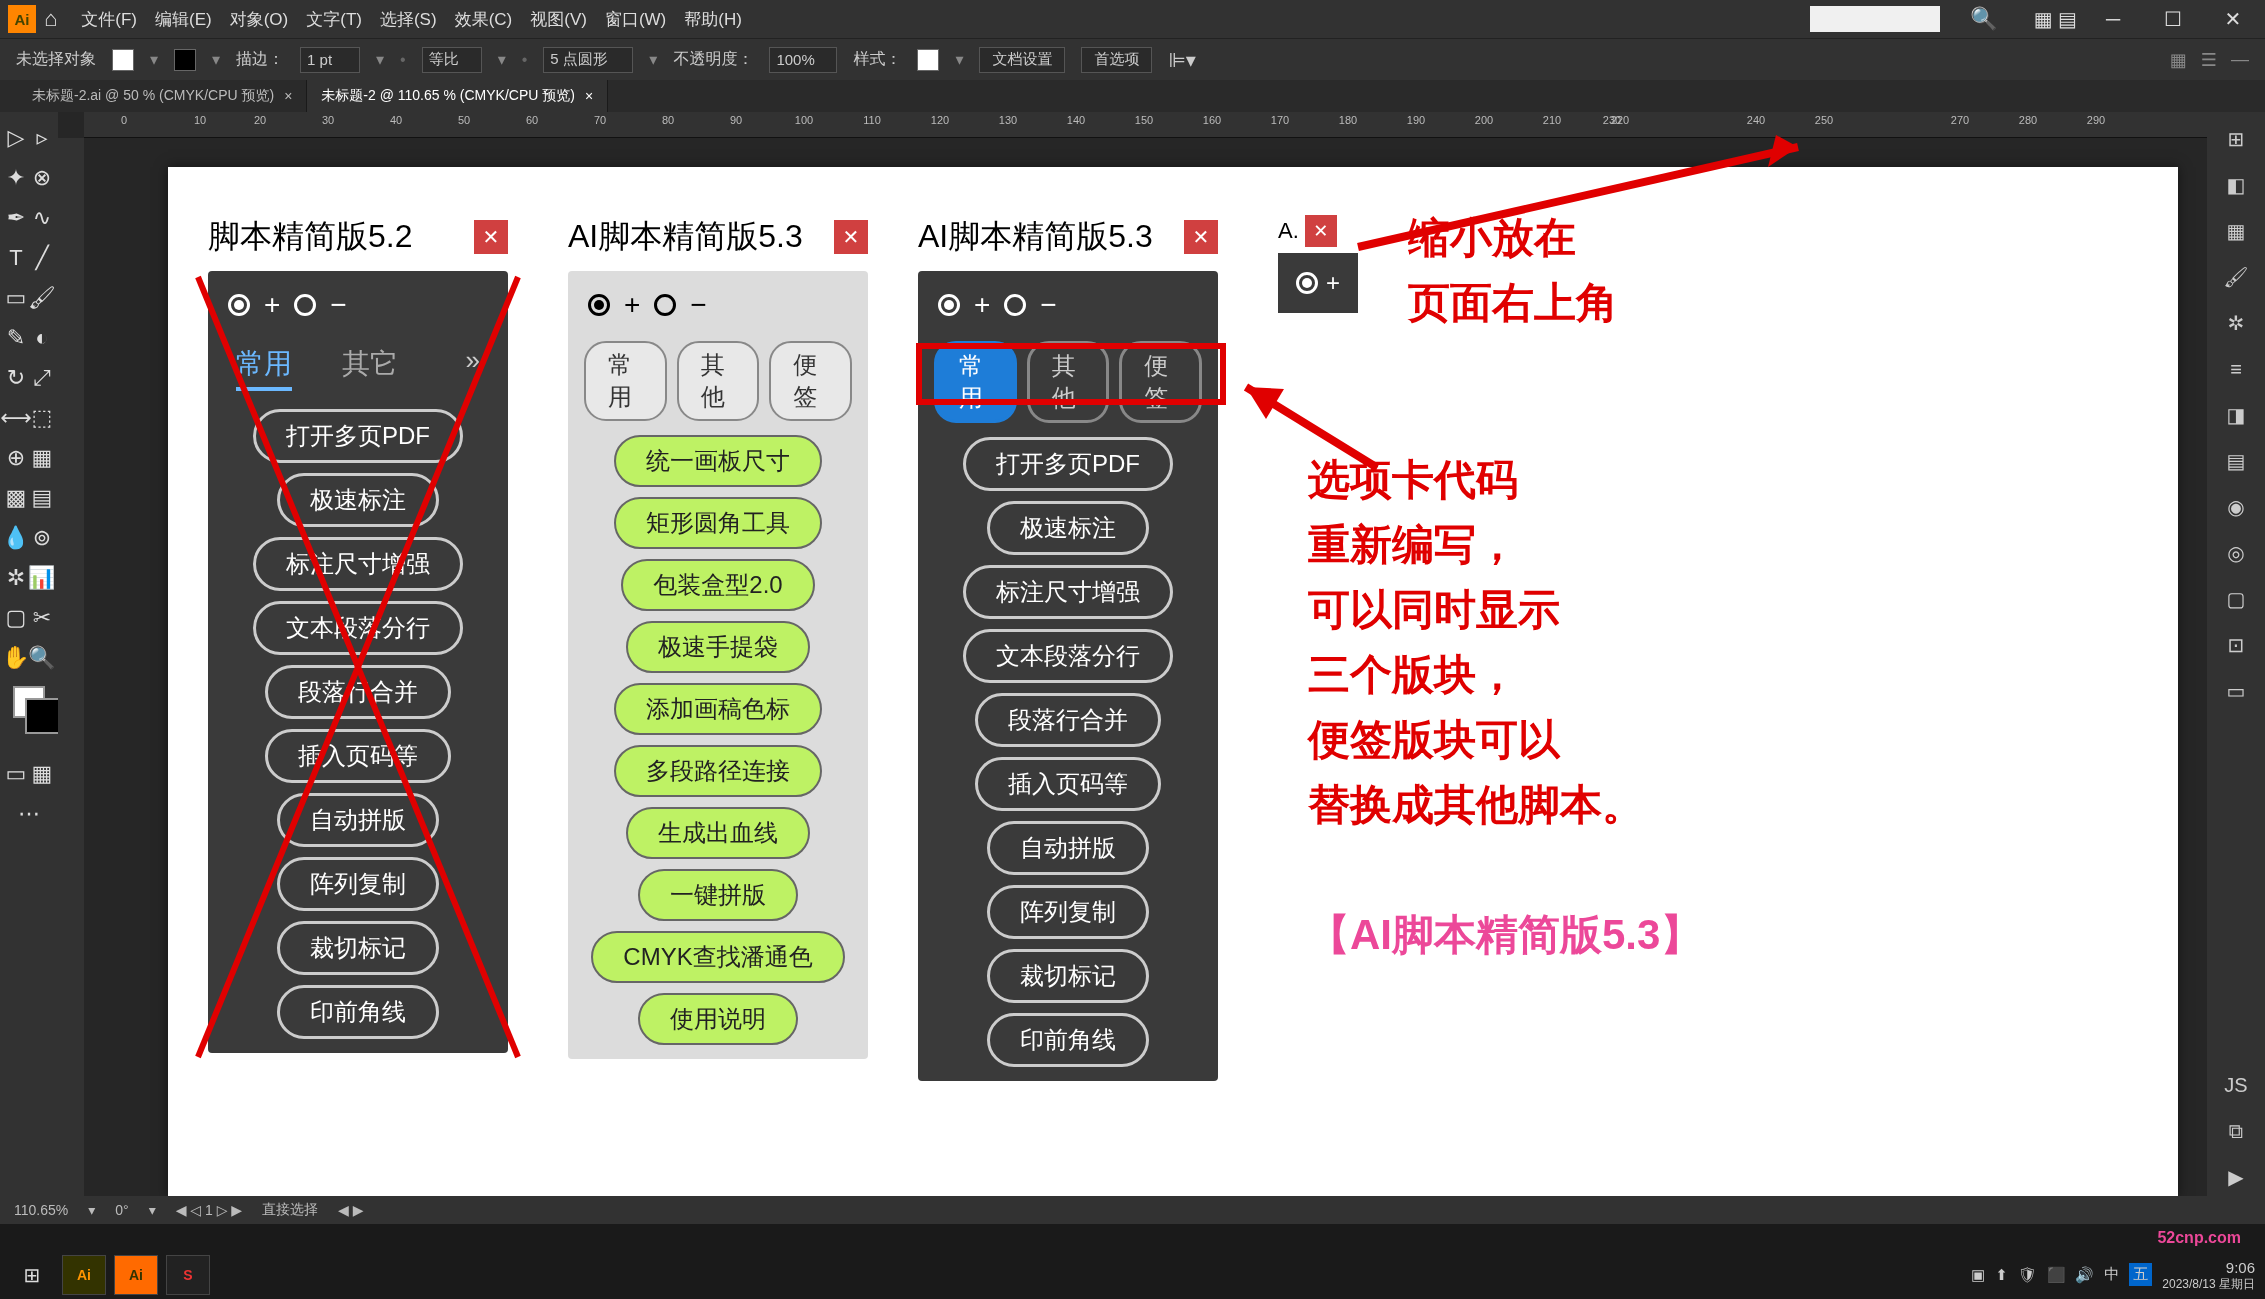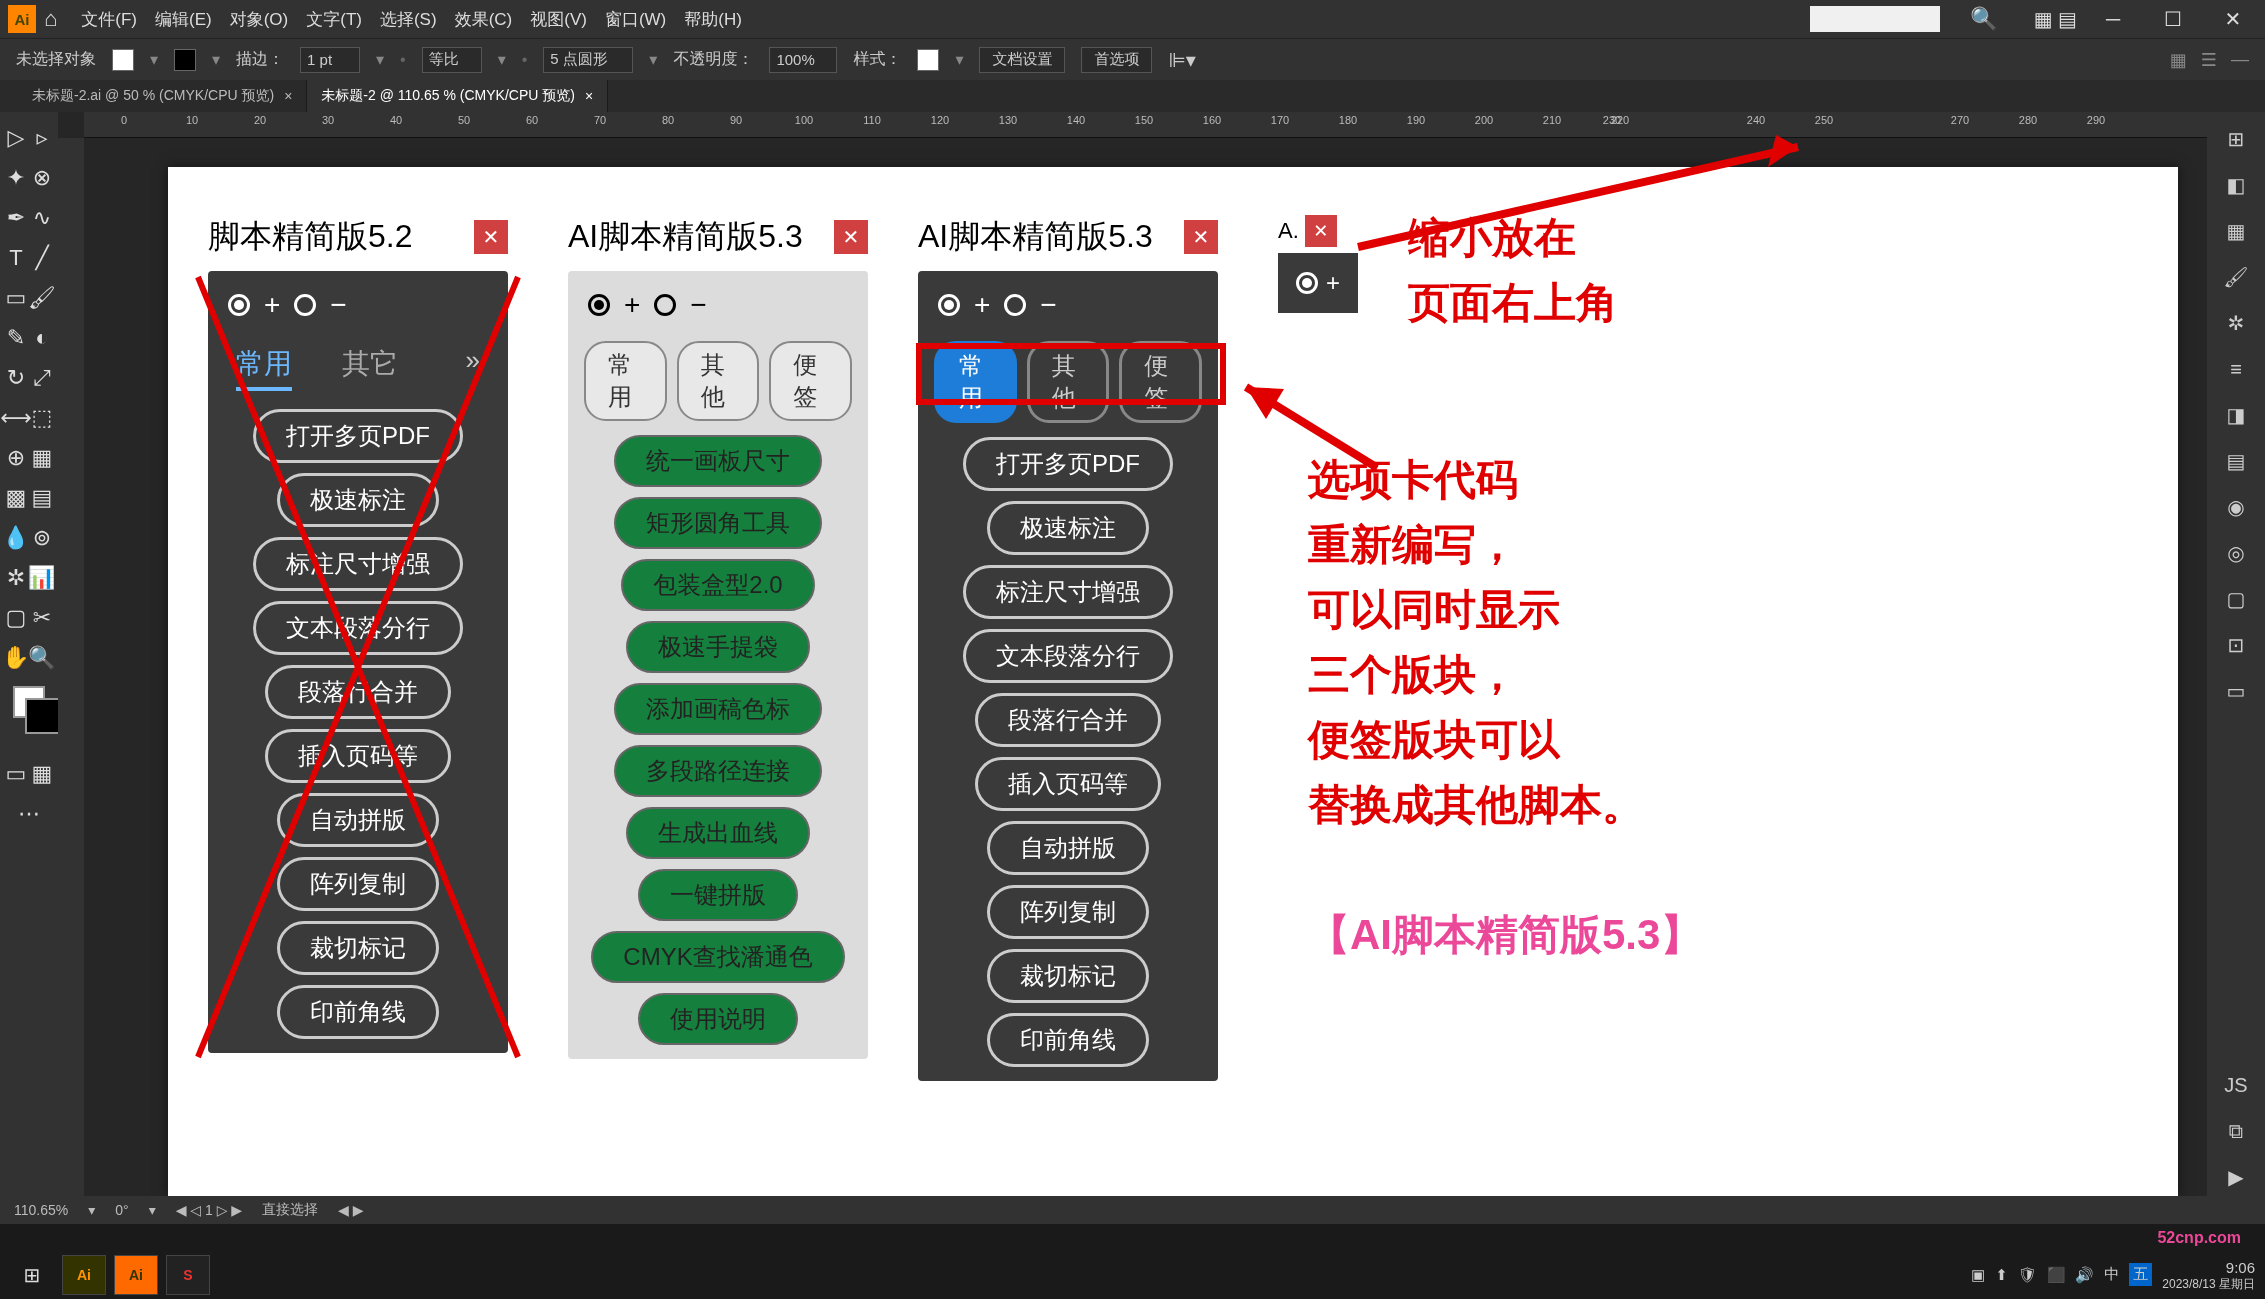--- a/index.html
+++ b/index.html
@@ -46,21 +46,21 @@
 .p-radio{width:22px;height:22px;border:3px solid currentColor;border-radius:50%;display:inline-block;position:relative}
 .p-radio.on::after{content:"";position:absolute;inset:3px;background:currentColor;border-radius:50%}
 .p-tabs{display:flex;gap:10px;padding:6px 2px 14px}
 .p-tab{padding:6px 22px;border-radius:22px;font-size:24px;cursor:pointer}
 .p-dark .p-tab{border:3px solid #888;color:#ccc}
 .p-dark .p-tab.active{background:#1e7dd8;border-color:#1e7dd8;color:#fff}
 .p-light .p-tab{border:2px solid #888;background:#e8e8e8;color:#333}
 .p-list{display:flex;flex-direction:column;gap:10px;align-items:center}
 .p-btn{padding:8px 30px;border-radius:28px;font-size:24px;cursor:pointer;white-space:nowrap}
 .p-dark .p-btn{border:3px solid #ccc;background:#3a3a3a;color:#fff}
-.p-light .p-btn{border:2px solid #666;background:#15803d;color:#222}
+.p-light .p-btn{border:2px solid #666;background:#bef264;color:#222}
 .oldtabs{display:flex;gap:50px;padding:10px 14px 18px;font-size:28px}
 .oldtab{color:#aaa;cursor:pointer}
 .oldtab.active{color:#6bb8ff;border-bottom:4px solid #6bb8ff;padding-bottom:4px}
 .chev{margin-left:auto;font-size:26px;color:#ccc}
 .mini-panel{position:absolute}
 .mini-close{width:32px;height:32px;background:#d04040;color:#fff;display:flex;align-items:center;justify-content:center;font-size:18px}
 .mini-body{background:#3a3a3a;padding:16px 18px;color:#fff;font-size:24px;display:flex;align-items:center;gap:8px}
 .anno-text{position:absolute;color:#e00000;font-weight:bold;font-size:42px;line-height:1.55}
 .anno-brand{position:absolute;color:#ec4899;font-weight:bold;font-size:42px}
 .red-x{position:absolute;pointer-events:none}
@@ -203,21 +203,21 @@
     <div class="tool-row">
         <div class="tool">▭</div>
         <div class="tool">▦</div>
       </div>
     <div class="tool">⋯</div>
   </div>
 
   <div class="canvas-area">
     <div class="ruler-h" id="rulerH">
         <span class="ruler-num" style="left: 40px;">0</span>
-        <span class="ruler-num" style="left: 108px;">10</span>
+        <span class="ruler-num" style="left: 116px;">10</span>
         <span class="ruler-num" style="left: 176px;">20</span>
         <span class="ruler-num" style="left: 244px;">30</span>
         <span class="ruler-num" style="left: 312px;">40</span>
         <span class="ruler-num" style="left: 380px;">50</span>
         <span class="ruler-num" style="left: 448px;">60</span>
         <span class="ruler-num" style="left: 516px;">70</span>
         <span class="ruler-num" style="left: 584px;">80</span>
         <span class="ruler-num" style="left: 652px;">90</span>
         <span class="ruler-num" style="left: 720px;">100</span>
         <span class="ruler-num" style="left: 788px;">110</span>

